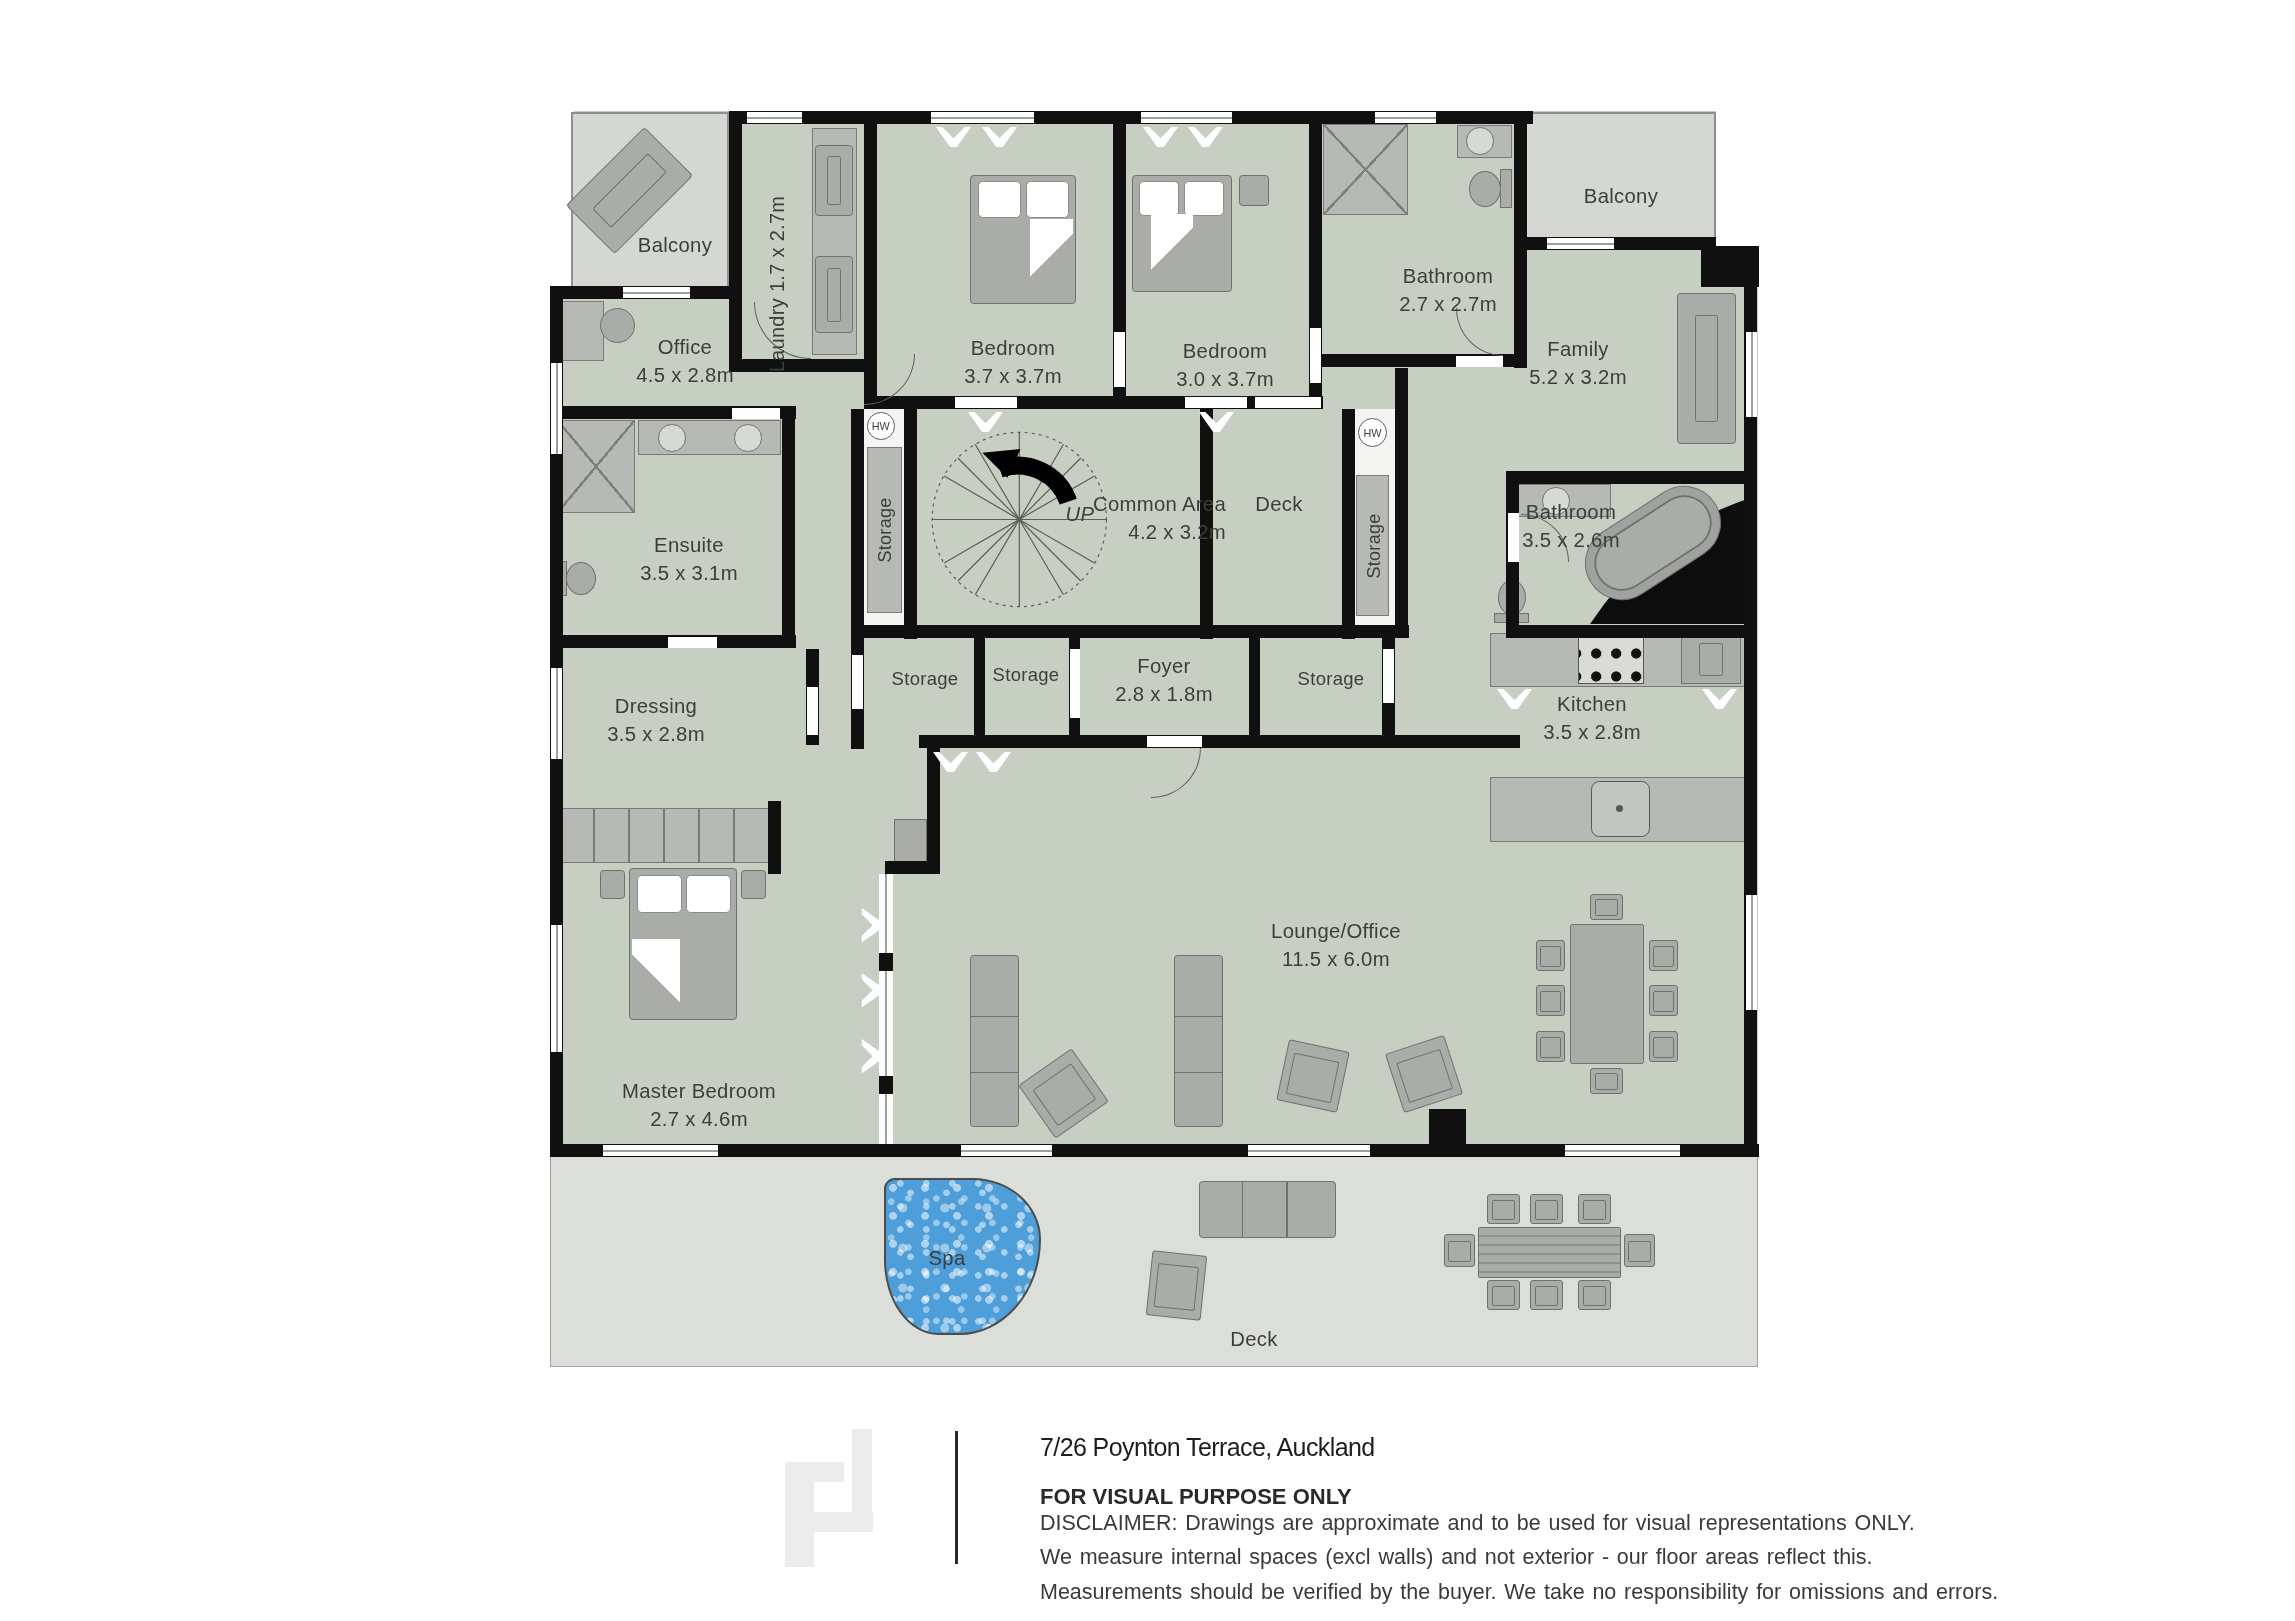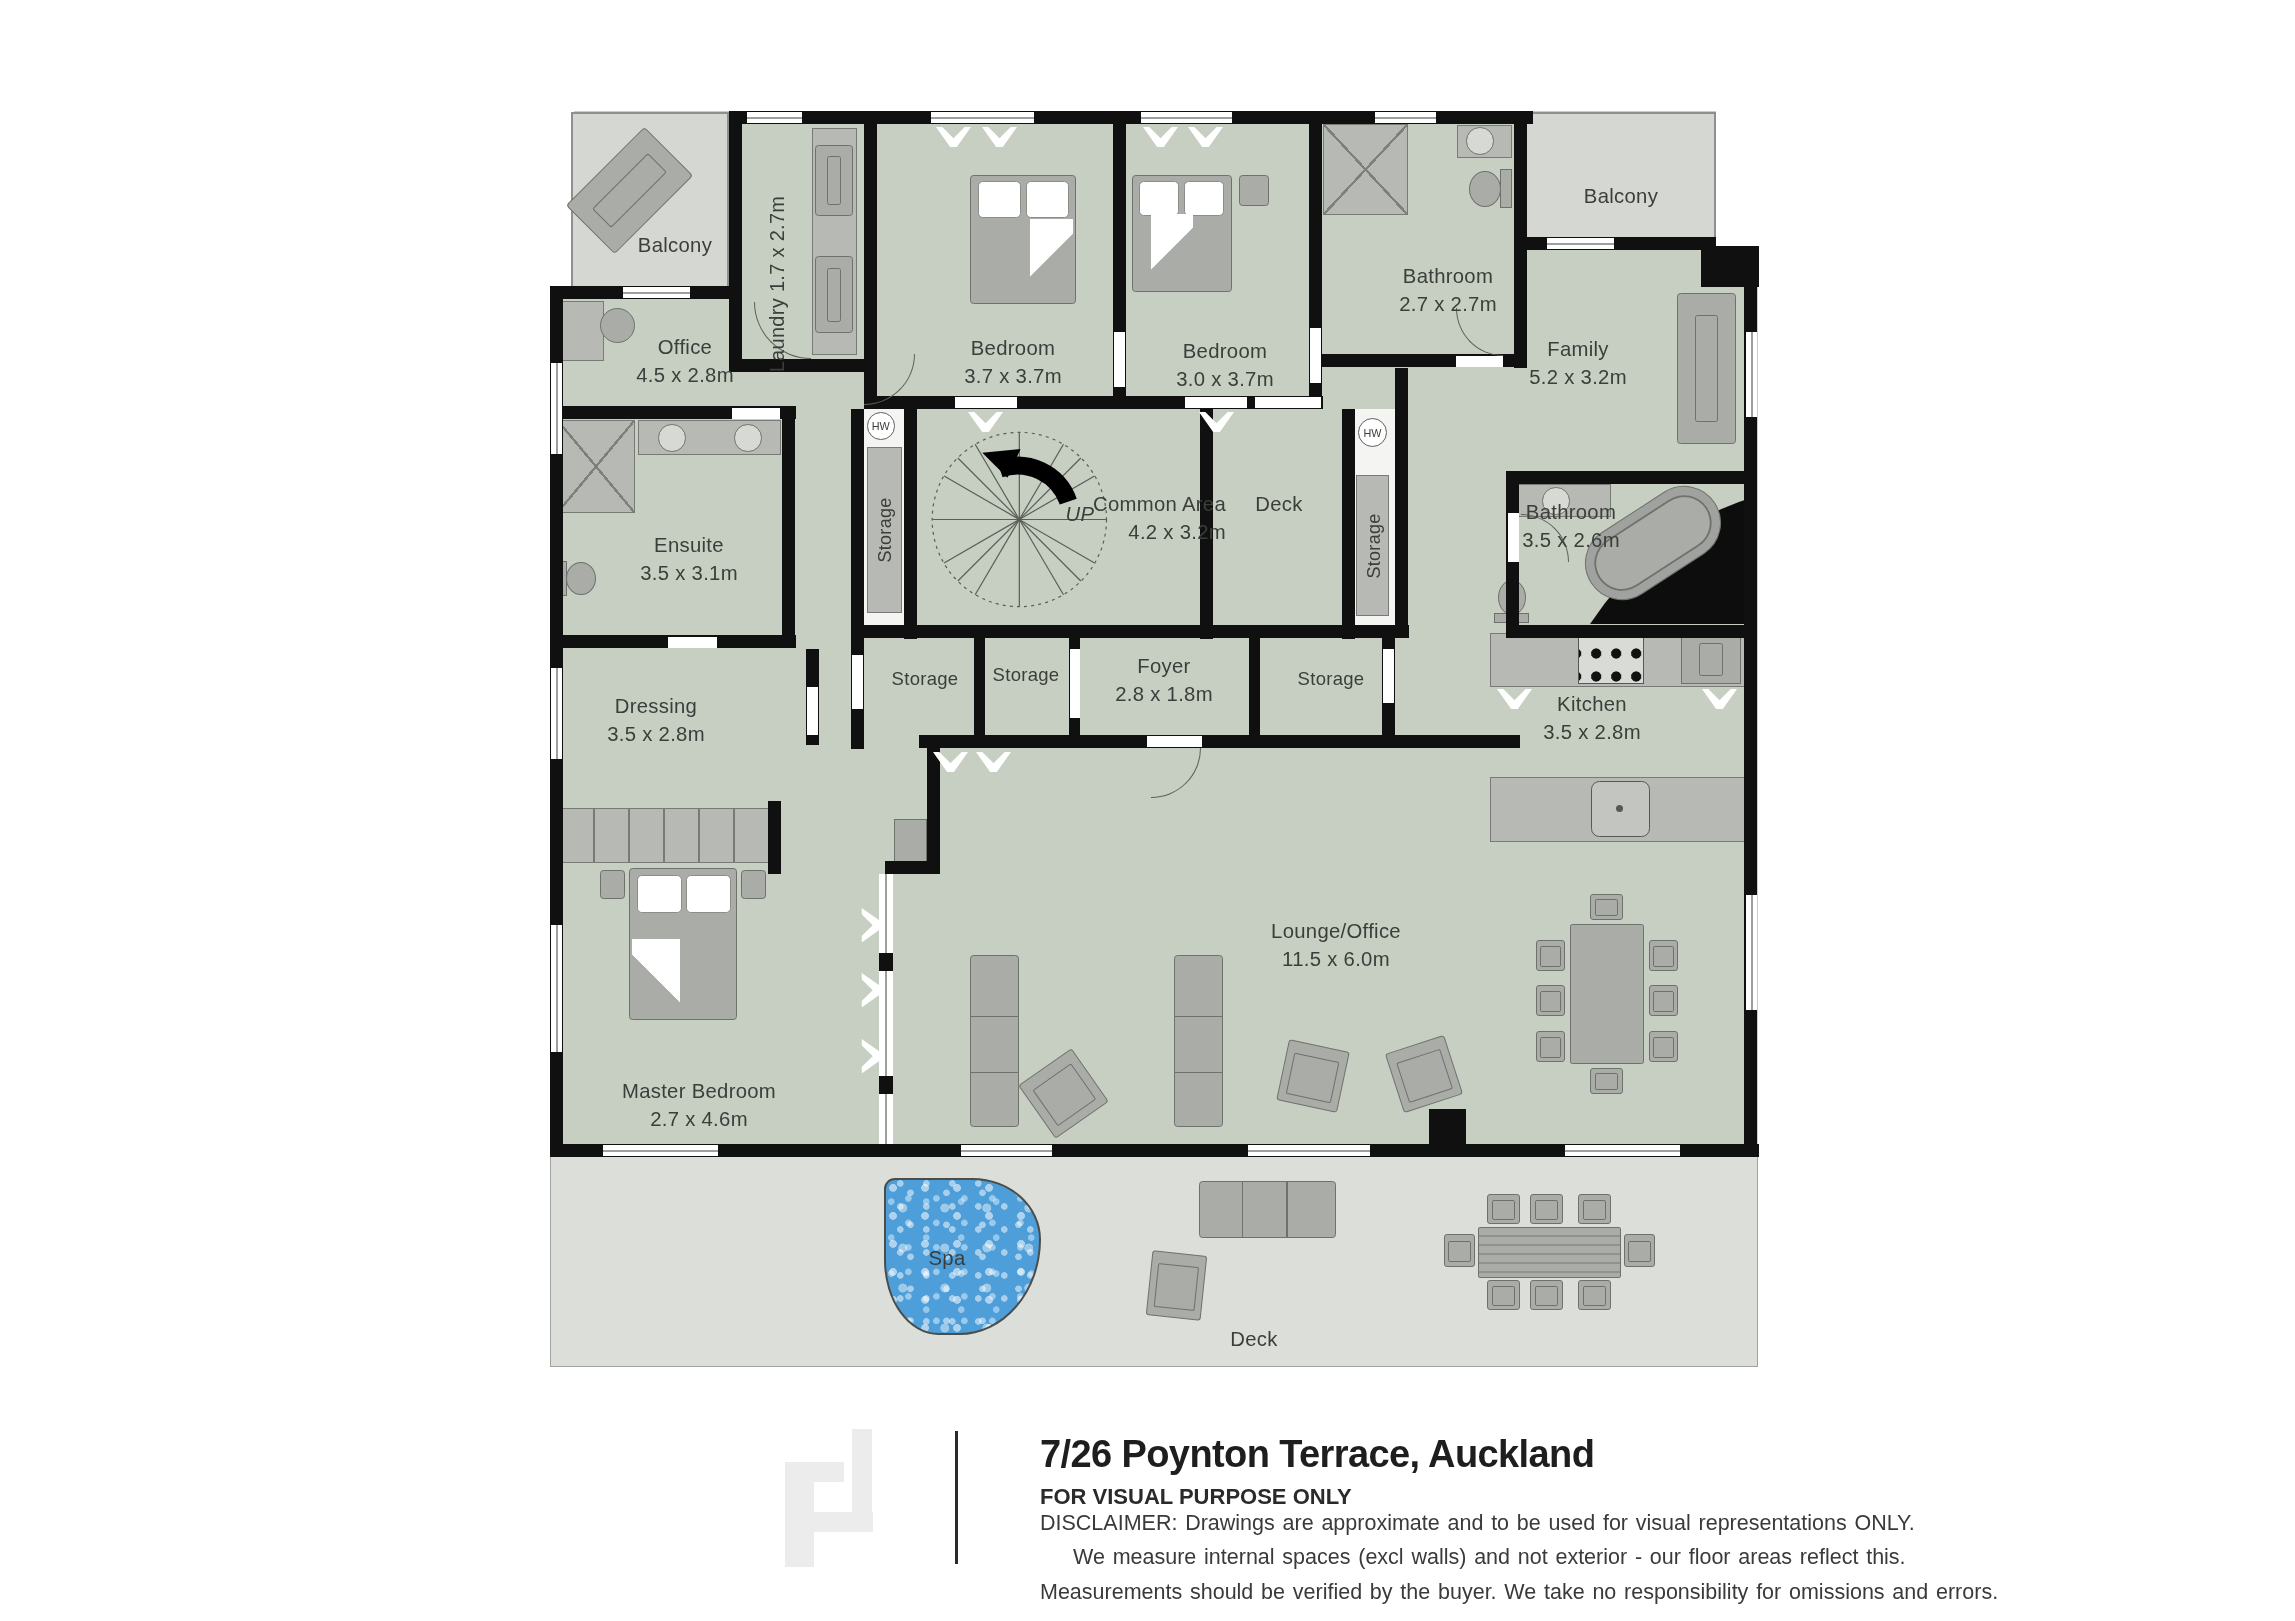--- a/index.html
+++ b/index.html
@@ -53,21 +53,21 @@
        radial-gradient(circle at 80% 75%,rgba(230,245,255,.5) 0 3px,transparent 3.6px),
        radial-gradient(circle at 15% 60%,rgba(220,240,255,.5) 0 3px,transparent 3.6px),
        radial-gradient(circle at 55% 15%,rgba(255,255,255,.5) 0 3px,transparent 3.6px),
        var(--water);
        background-size:32px 28px,36px 32px,42px 40px,28px 24.5px,35px 36px,26px 23px,auto;
        border:2.4px solid #4a4d49;box-sizing:border-box;
        border-radius:8% 50% 60% 40% / 8% 45% 70% 55%;}
   .plank{background-image:repeating-linear-gradient(180deg,transparent 0 7.2px,#8f928d 7.2px 9px);}
   .chair{position:absolute;background:var(--furn);border:1.8px solid var(--furndark);border-radius:3px;box-sizing:border-box;}
   .chair::after{content:"";position:absolute;inset:18% 12% 12% 12%;border:1.2px solid var(--furndark);border-radius:1.8px;}
-  .footer-title{position:absolute;font-weight:700;font-size:38px;color:#1e1e1e;letter-spacing:-0.6px;}
+  .footer-title{position:absolute;font-weight:400;font-size:25px;color:#1e1e1e;letter-spacing:-0.6px;}
   .footer-sub{position:absolute;font-weight:700;font-size:22px;color:#2a2a2a;}
   .footer-disc{position:absolute;font-size:21.5px;line-height:34px;color:#3a3a3a;word-spacing:1.8px;}
   .logo-part{position:absolute;background:#ececec;}
 </style>
 </head>
 <body>
 
 <div>
 
   <div class="plan-base" style="left:550px;top:111px;width:1208px;height:1046px;"></div>
@@ -384,16 +384,16 @@
   <div>
     <div class="logo-part" style="left:785px;top:1462px;width:29px;height:105px;"></div>
     <div class="logo-part" style="left:785px;top:1462px;width:59px;height:20.3px;"></div>
     <div class="logo-part" style="left:852px;top:1429px;width:20.3px;height:103px;"></div>
     <div class="logo-part" style="left:814px;top:1512px;width:59px;height:20px;"></div>
   </div>
   <div class="abs" style="left:955px;top:1431px;width:3px;height:133px;background:#2a2a2a;"></div>
   <div class="footer-title" style="left:1040px;top:1433px;">7/26 Poynton Terrace, Auckland</div>
   <div class="footer-sub" style="left:1040px;top:1484px;">FOR VISUAL PURPOSE ONLY</div>
   <div class="footer-disc" style="left:1040px;top:1506px;">DISCLAIMER:  Drawings are approximate and to be used for visual representations ONLY.</div>
-  <div class="footer-disc" style="left:1040px;top:1540px;margin-left:33px;">We measure internal spaces (excl walls) and not exterior - our floor areas reflect this.</div>
+  <div class="footer-disc" style="left:1040px;top:1540px;">We measure internal spaces (excl walls) and not exterior - our floor areas reflect this.</div>
   <div class="footer-disc" style="left:1040px;top:1575px;">Measurements should be verified by the buyer. We take no responsibility for omissions and errors.</div>
 </div>
 
 
 </body></html>

